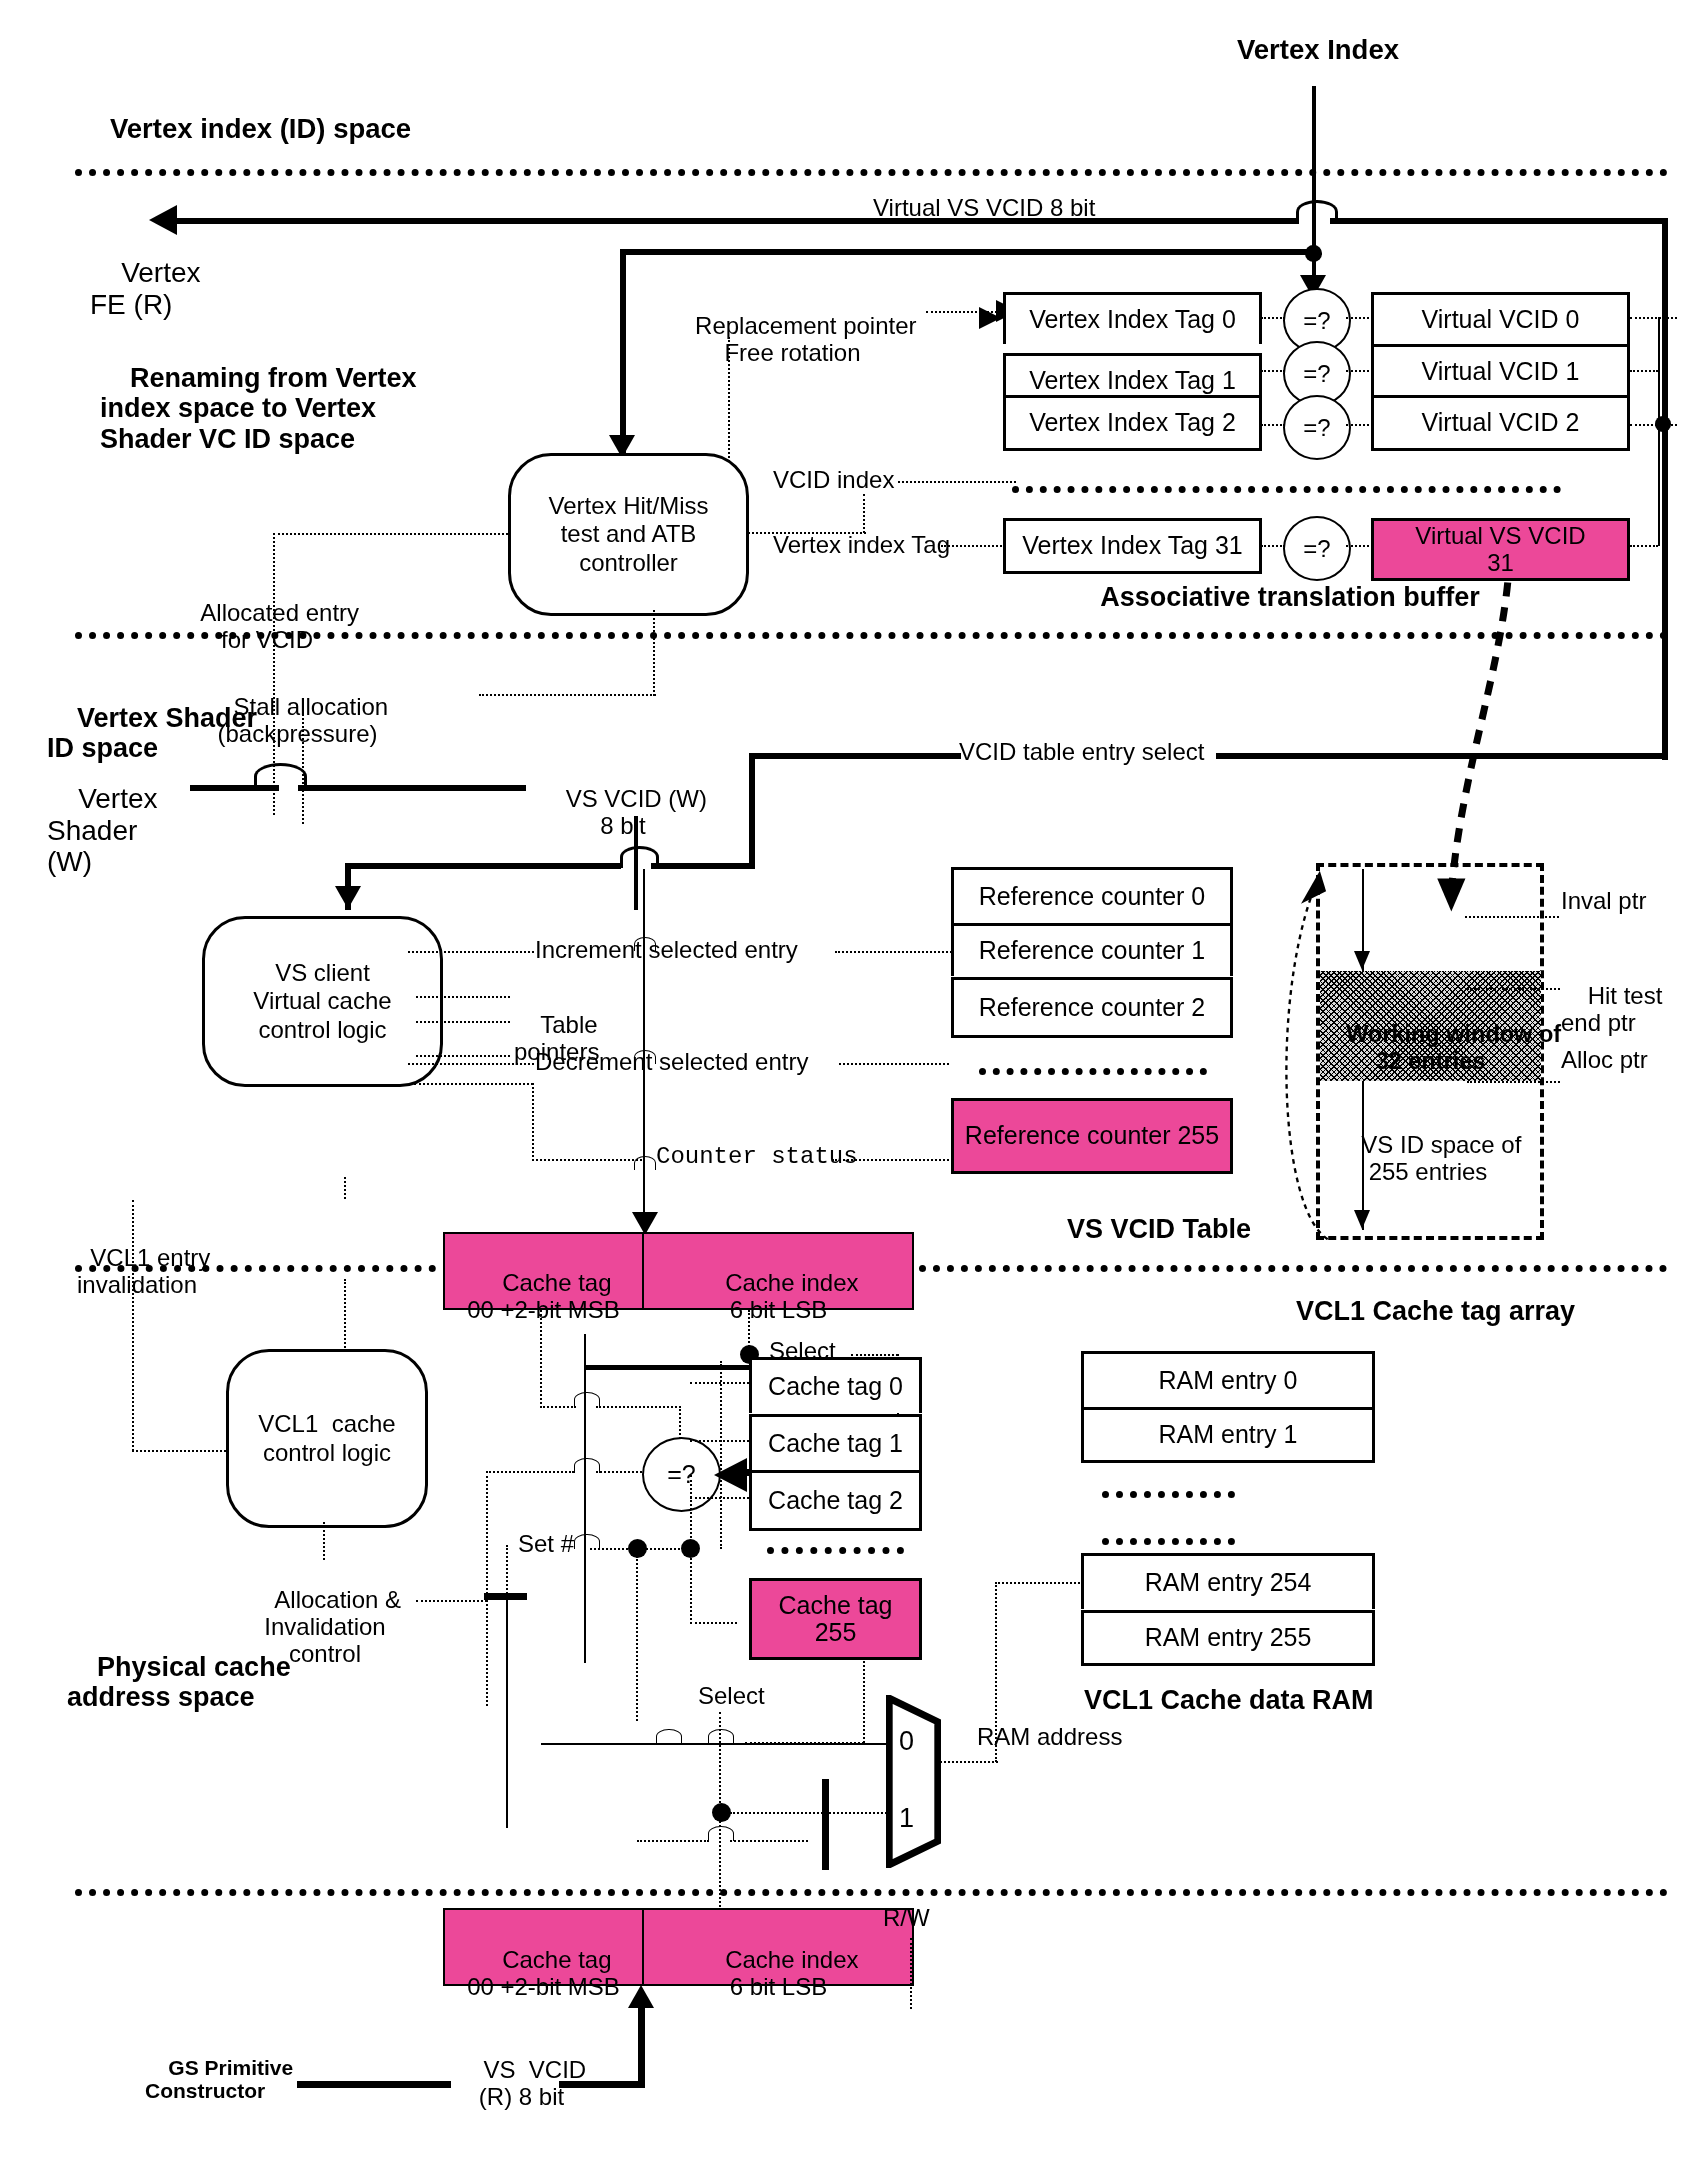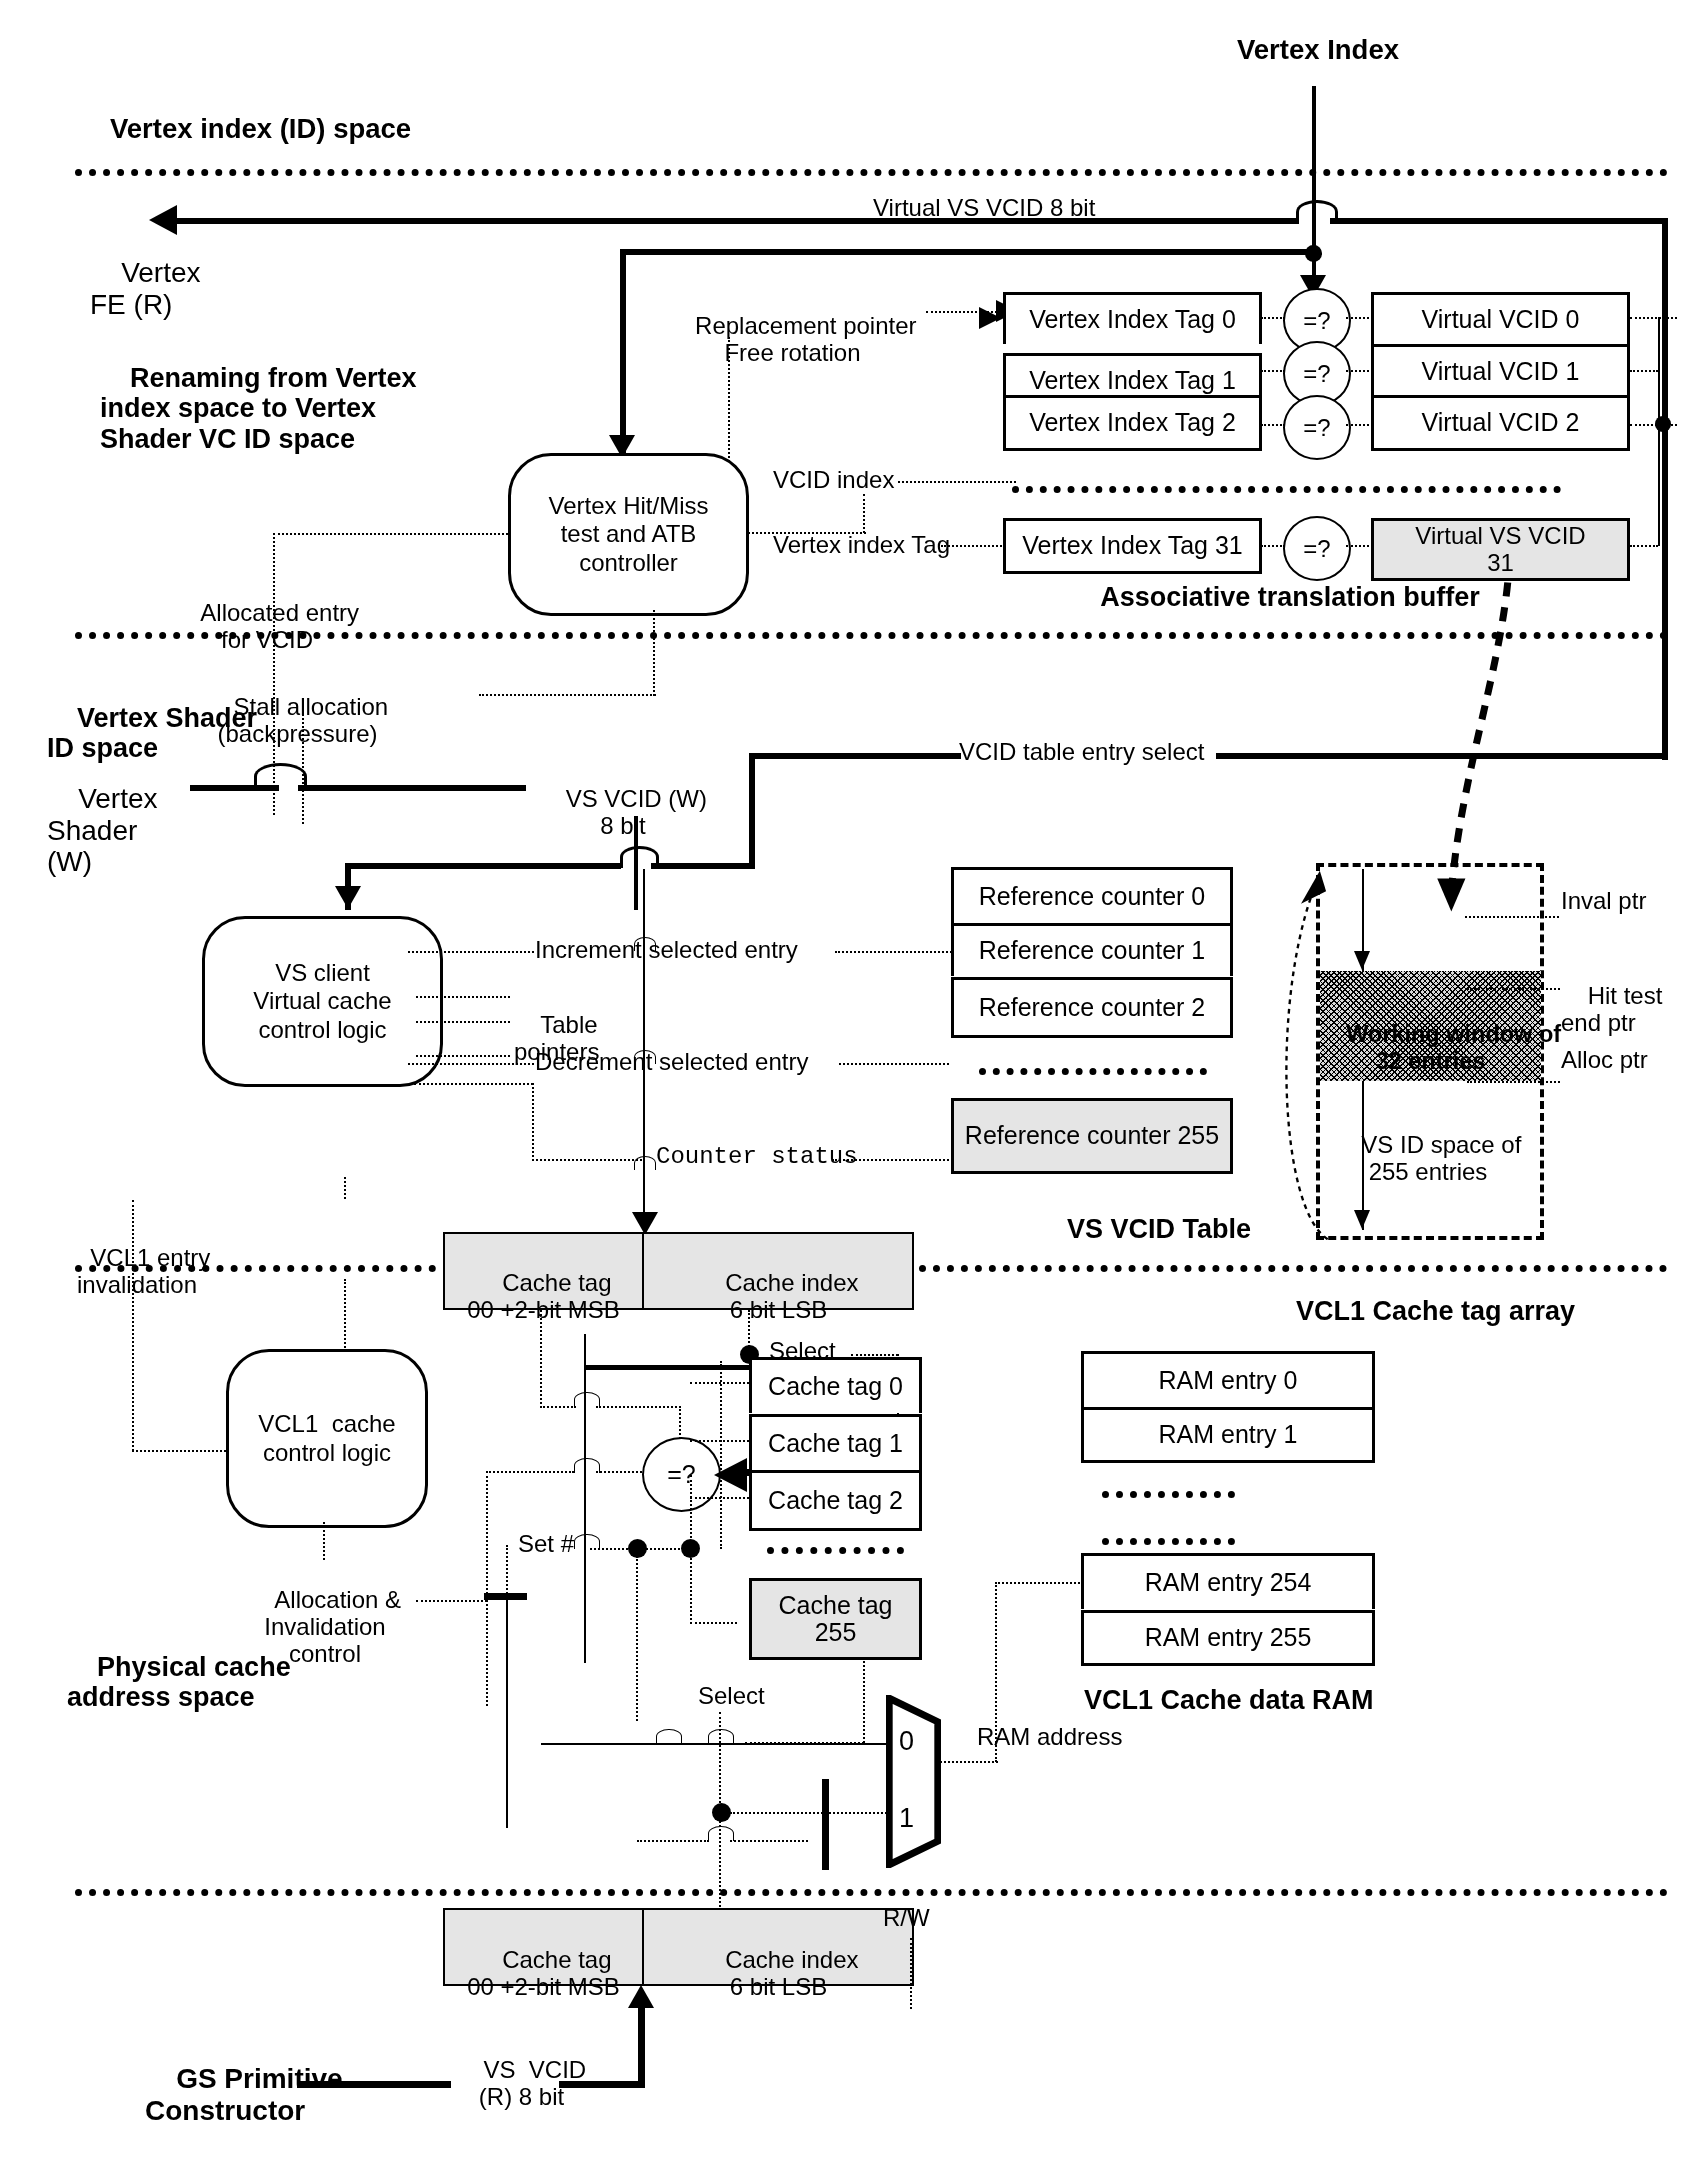--- a/index.html
+++ b/index.html
@@ -8,21 +8,21 @@
     width:1707px;height:2183px;
     background:#fff;
     font-family:"Liberation Sans", sans-serif;
     color:#000;
     overflow:hidden;
   }
   .t{position:absolute;white-space:pre;line-height:1.12;}
   .bold{font-weight:bold;}
   .ctr{text-align:center;}
   
-  .box{position:absolute;border:3.1px solid #000;background:#e5e5e5;box-sizing:border-box;
+  .box{position:absolute;border:3.1px solid #000;background:#ec4899;box-sizing:border-box;
        display:flex;align-items:center;justify-content:center;text-align:center;line-height:1.1;}
   .cell{position:absolute;background:#fff;box-sizing:border-box;
        display:flex;align-items:center;justify-content:center;text-align:center;line-height:1.1;
        border-left:3.1px solid #000;border-right:3.1px solid #000;border-top:3.1px solid #000;}
   .cell.last{border-bottom:3.1px solid #000;}
   
   .hsolid{position:absolute;background:#000;}
   .vsolid{position:absolute;background:#000;}
   .hthin{position:absolute;background:#000;height:1.6px;}
   .vthin{position:absolute;background:#000;width:1.6px;}
@@ -443,21 +443,21 @@
 00 +2-bit MSB</span>
   </div>
   <div class="t ctr" style="left:646px;top:1920px;width:265px;font-size:24px;">
     <span style="white-space:pre;">Cache index
 6 bit LSB</span>
   </div>
 
   <div class="t" style="left:883px;top:1905px;font-size:24px;">R/W</div>
   <div class="vdot" style="left:910px;top:1938px;height:71px;"></div>
 
-  <div class="t bold" style="left:145px;top:2032px;font-size:28px;">
+  <div class="t bold" style="left:145px;top:2032px;font-size:21px;">
     <span style="white-space:pre;">GS Primitive
 Constructor</span>
   </div>
   <div class="hsolid" style="left:297px;top:2081px;width:154px;height:7px;"></div>
   <div class="t ctr" style="left:447px;top:2030px;width:149px;font-size:24px;">
     <span style="white-space:pre;">VS  VCID
 (R) 8 bit</span>
   </div>
   <div class="hsolid" style="left:559px;top:2081px;width:86px;height:7px;"></div>
   <div class="vsolid" style="left:638px;top:2008px;width:7px;height:75px;"></div>

